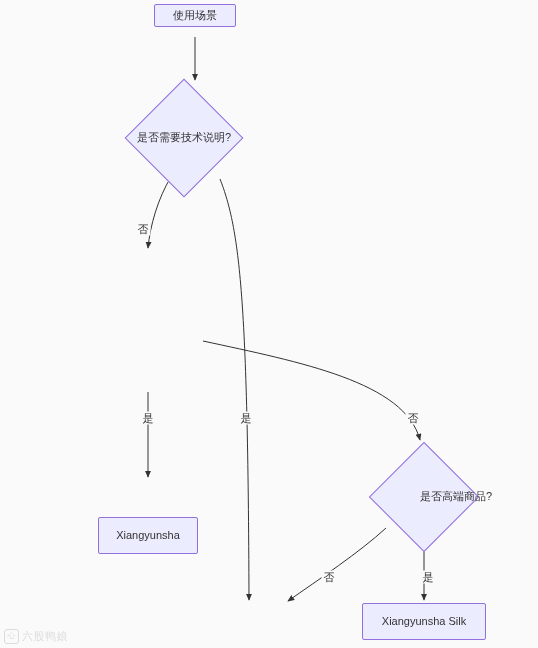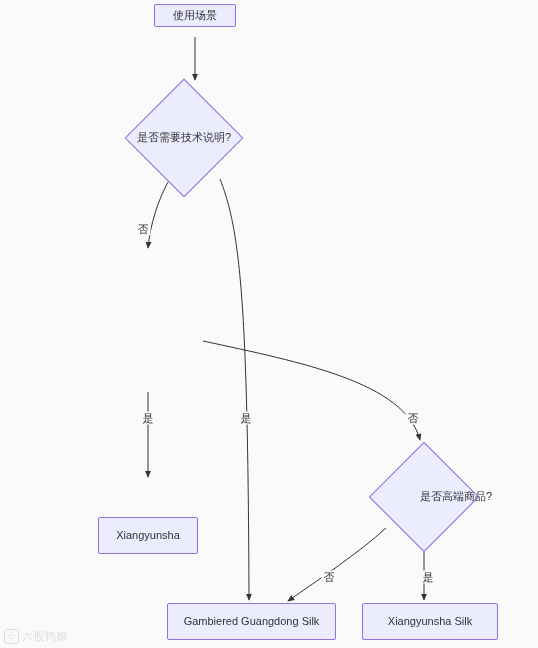--- a/index.html
+++ b/index.html
@@ -138,25 +138,22 @@
 
   <div class="node diamond-wrap" style="left:356px; top:443px; width:136px; height:108px;justify-content:flex-end;">
     <div class="diamond-shape" style="width:76px; height:76px;"></div>
     <span class="diamond-label">是否高端商品?</span>
   </div>
 
   <div class="node rect" style="left:98px; top:480px; width:100px; height:37px;margin-top:37px;">
     <span>Xiangyunsha</span>
   </div>
 
-  <div class="node rect" style="left:167px; top:603px; width:169px; height:37px;">
-    <span>Gambiered Guangdong Silk</span>
-  </div>
 
-  <div class="node rect" style="left:362px; top:603px; width:136px; height:37px;">
+  <div class="node rect" style="left:362px; top:603px; width:124px; height:37px;">
     <span>Xiangyunsha Silk</span>
   </div>
 
   <div class="edge-label" style="left:143px; top:229px;">否</div>
   <div class="edge-label" style="left:246px; top:418px;">是</div>
   <div class="edge-label" style="left:148px; top:418px;">是</div>
   <div class="edge-label" style="left:413px; top:418px;">否</div>
   <div class="edge-label" style="left:329px; top:577px;">否</div>
   <div class="edge-label" style="left:428px; top:577px;">是</div>
 

